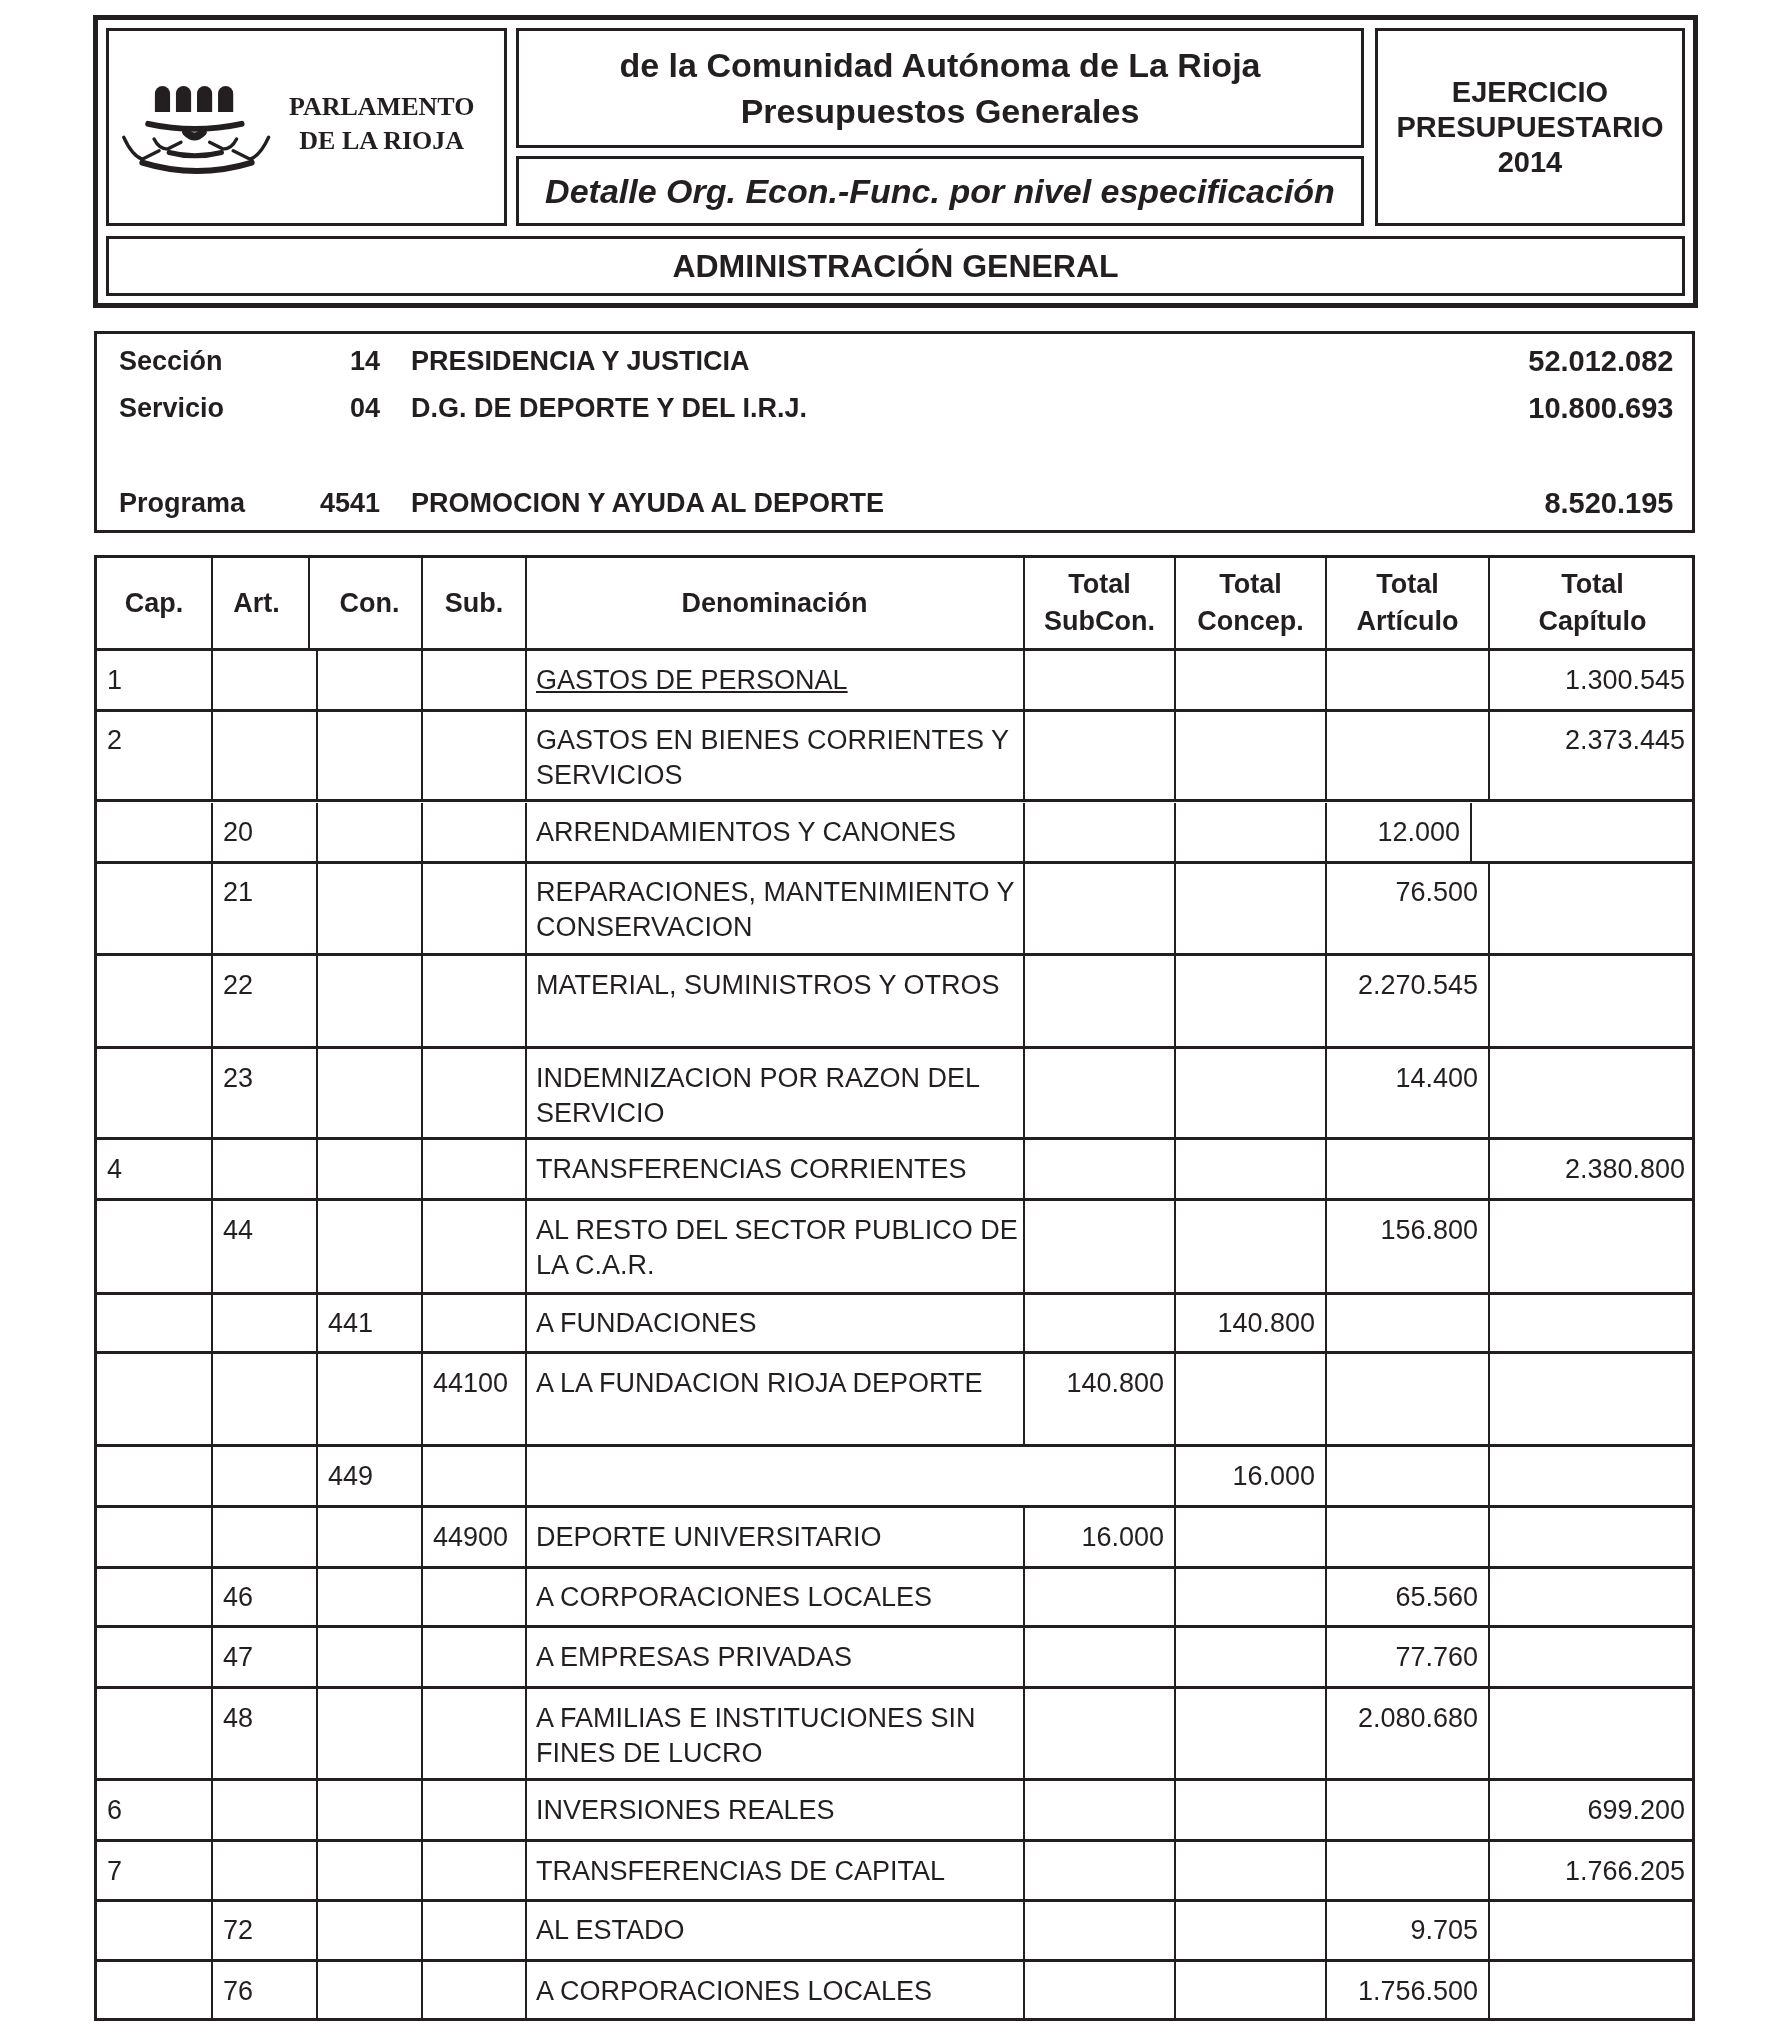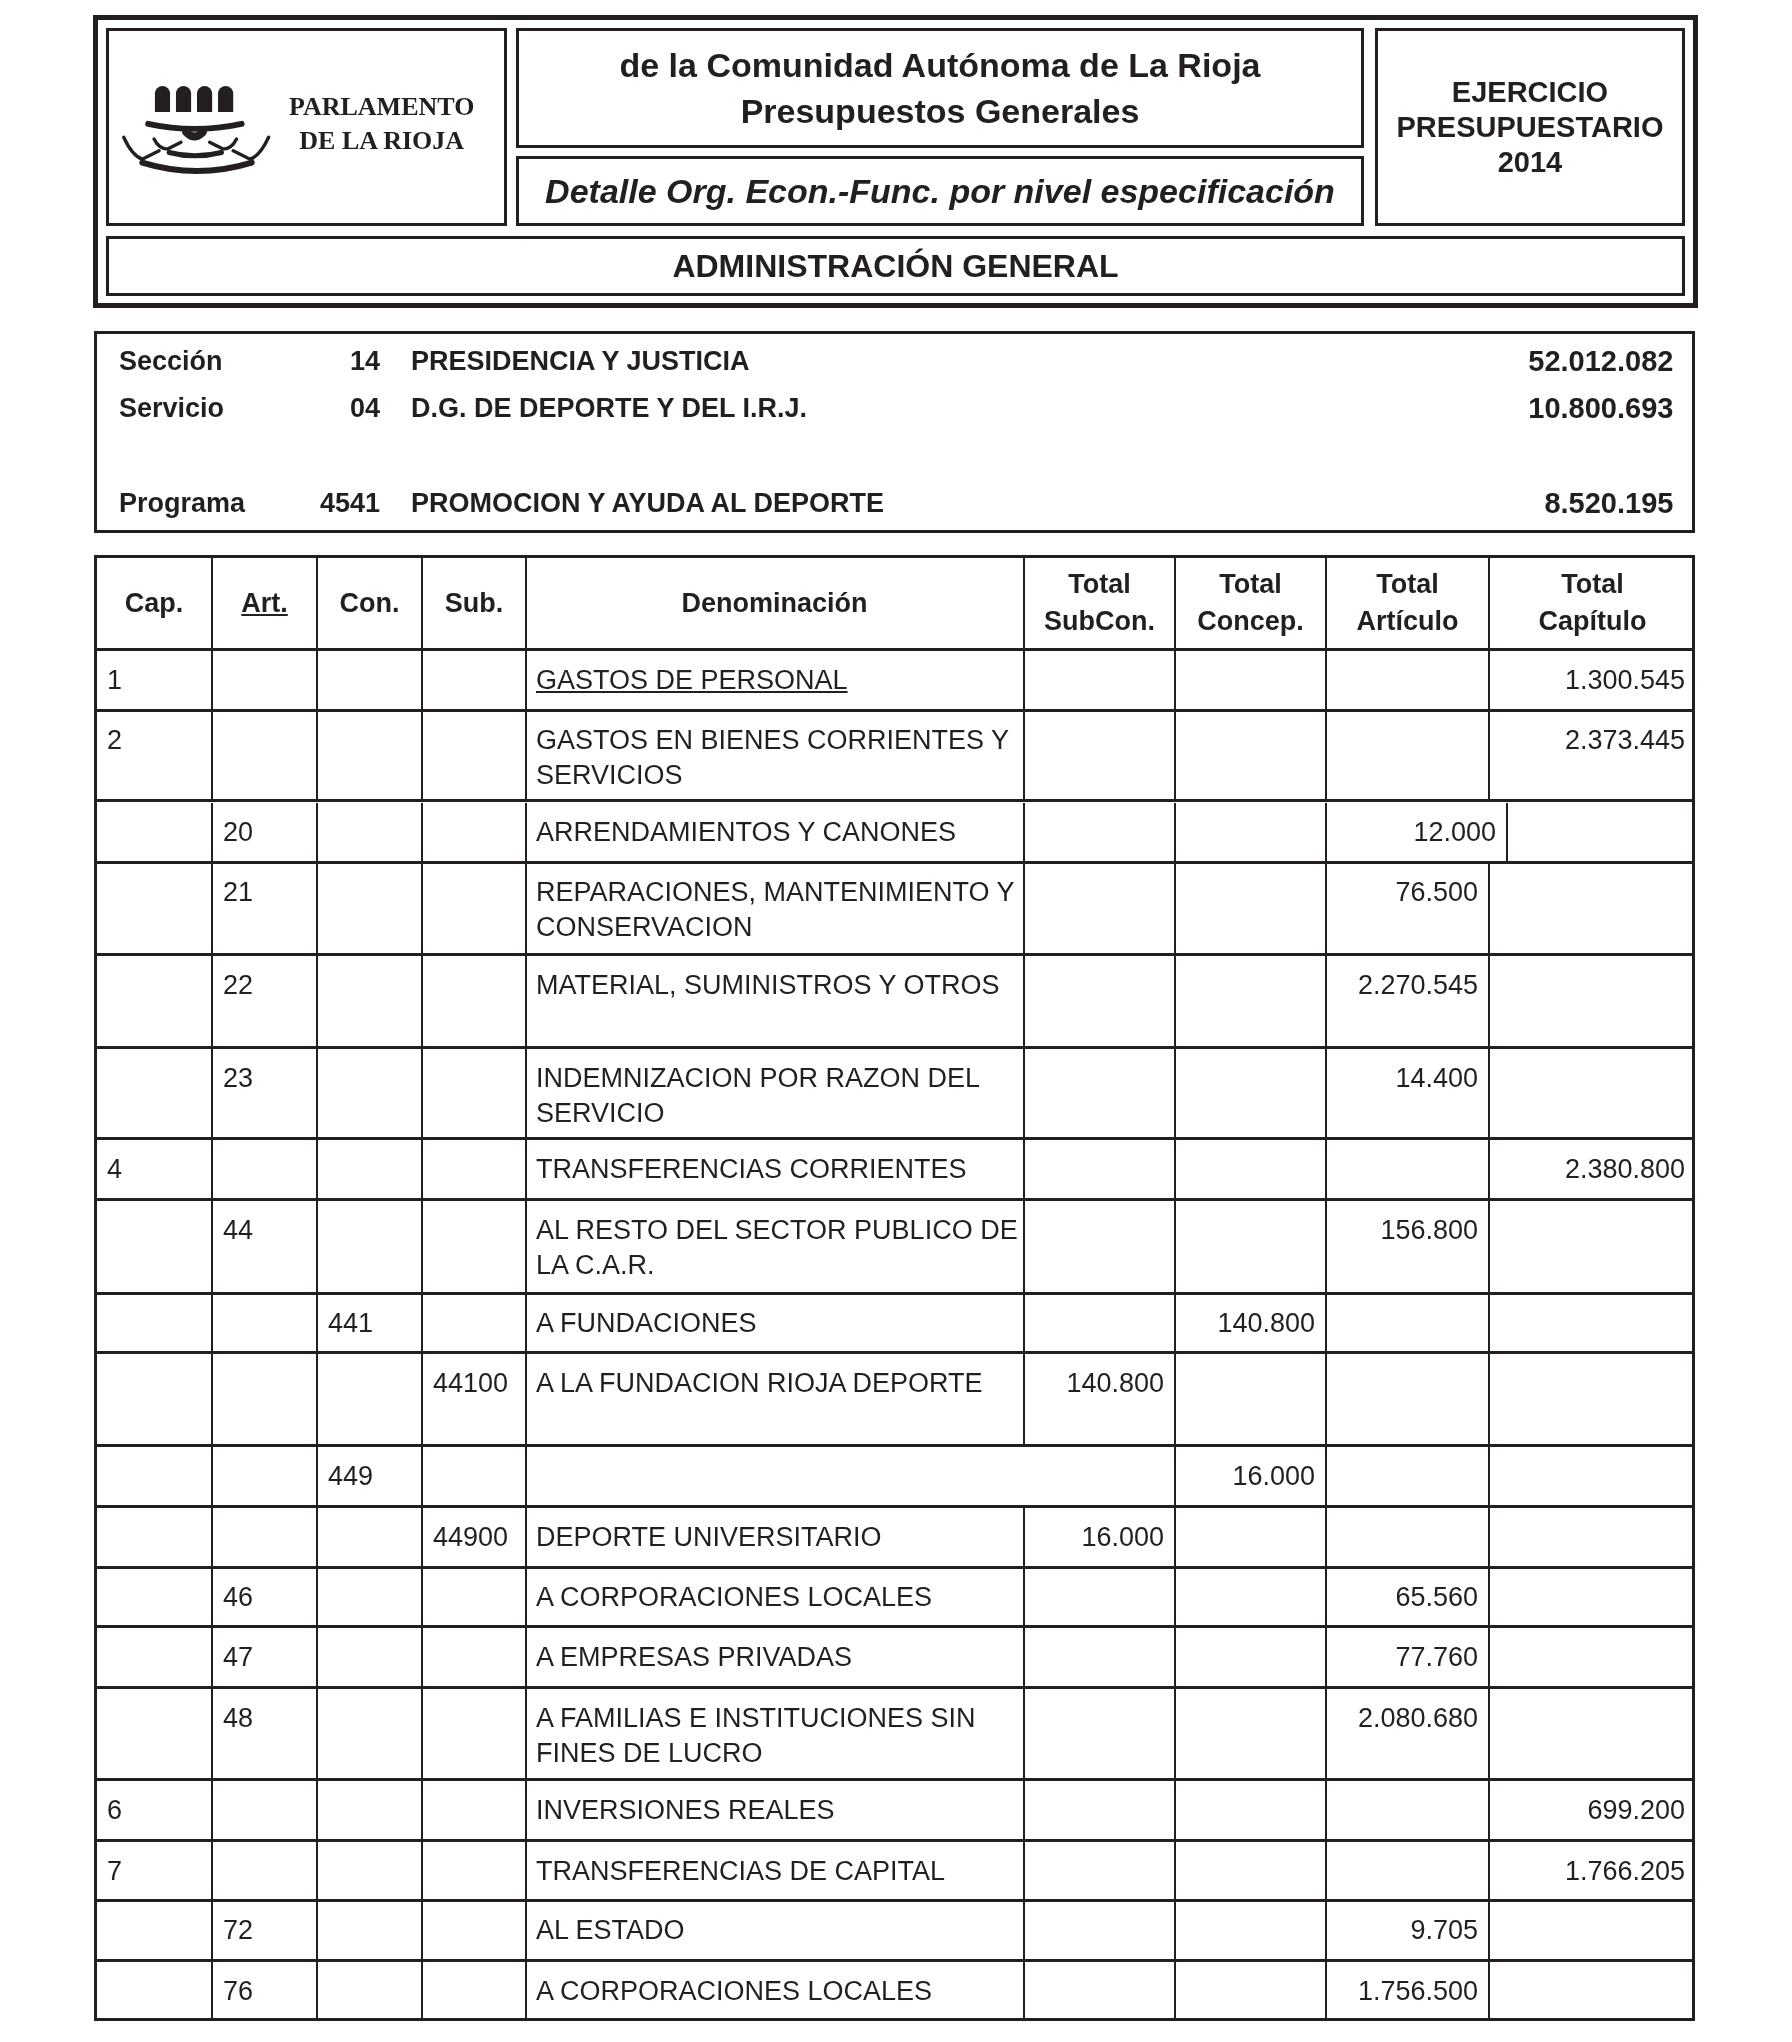--- a/index.html
+++ b/index.html
@@ -97,21 +97,21 @@
     <span class="name">PROMOCION Y AYUDA AL DEPORTE</span>
     <span class="amt">8.520.195</span>
   </div>
 </div>
 
 <div id="table">
   <div class="row" id="header-row" style="top:0; height:93px;">
     <div class="cell hcell" style="left: 0px; width: 116px;">
         <span>Cap.</span>
       </div>
-    <div class="cell hcell" style="left: 116px; width: 105px; text-decoration: underline;">
+    <div class="cell hcell" style="left: 108px; width: 105px;">
         <span>Art.</span>
       </div>
     <div class="cell hcell" style="left: 221px; width: 105px;">
         <span>Con.</span>
       </div>
     <div class="cell hcell" style="left: 326px; width: 104px;">
         <span>Sub.</span>
       </div>
     <div class="cell hcell" style="left: 429px; width: 499px;">
         <span>Denominación</span>
@@ -165,21 +165,21 @@
         <div class="cell right last" style="left: 1393px; width: 205px;">2.373.445</div>
       </div>
       <div class="row" style="top: 245px; height: 61px;">
         <div class="cell left" style="left: 0px; width: 116px;"></div>
         <div class="cell left" style="left: 116px; width: 105px;">20</div>
         <div class="cell left" style="left: 221px; width: 105px;"></div>
         <div class="cell left" style="left: 326px; width: 104px;"></div>
         <div class="cell left" style="left: 429px; width: 499px;">ARRENDAMIENTOS Y CANONES</div>
         <div class="cell right" style="left: 928px; width: 151px;"></div>
         <div class="cell right" style="left: 1079px; width: 151px;"></div>
-        <div class="cell right" style="left: 1228px; width: 183px;">12.000</div>
+        <div class="cell right" style="left: 1192px; width: 183px;">12.000</div>
         <div class="cell right last" style="left: 1393px; width: 205px;"></div>
       </div>
       <div class="row" style="top: 305px; height: 93px;">
         <div class="cell left" style="left: 0px; width: 116px;"></div>
         <div class="cell left" style="left: 116px; width: 105px;">21</div>
         <div class="cell left" style="left: 221px; width: 105px;"></div>
         <div class="cell left" style="left: 326px; width: 104px;"></div>
         <div class="cell left" style="left: 429px; width: 499px;">REPARACIONES, MANTENIMIENTO Y CONSERVACION</div>
         <div class="cell right" style="left: 928px; width: 151px;"></div>
         <div class="cell right" style="left: 1079px; width: 151px;"></div>

